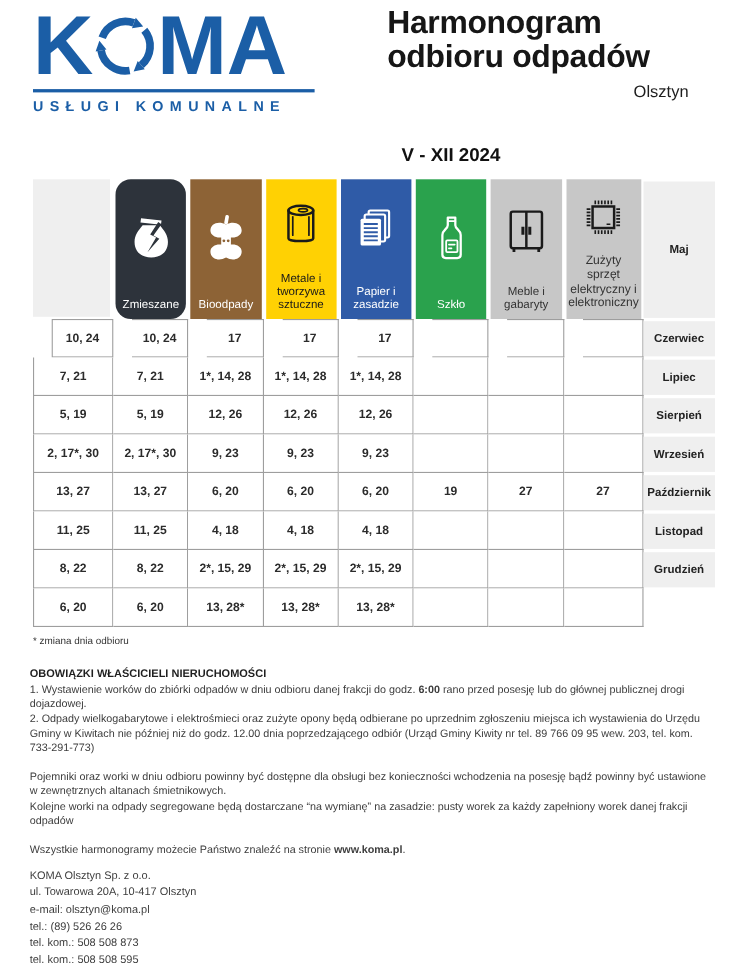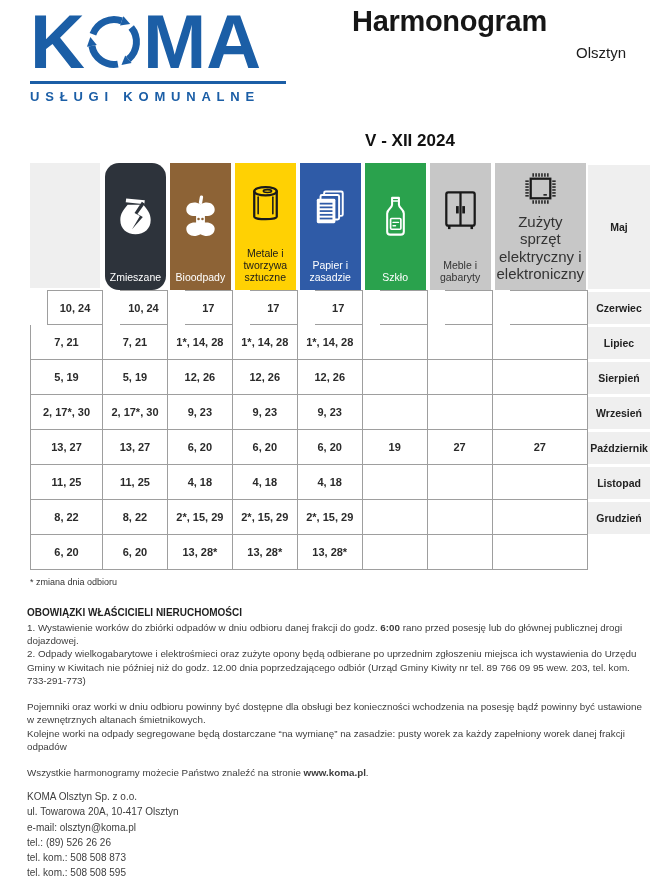--- a/index.html
+++ b/index.html
@@ -24,21 +24,21 @@
 
   
   .table-wrap{position:absolute;left:30px;top:163px;width:623px;}
   .sched-grid{display:grid;grid-template-columns:73px repeat(8,1fr);
               grid-template-rows:127px repeat(8,35px);}
   .corner{background:#efefef;margin:0 3px 2px 0;}
   .hcell{margin:0 2px;display:flex;flex-direction:column;align-items:center;}
   .hicon{flex:1;display:flex;align-items:center;justify-content:center;width:100%;}
   .hlabel{font-weight:normal;font-size:10.5px;text-align:center;line-height:1.15;
           padding:0 2px 7px 2px;}
-  .hlabel.small{font-size:15px;padding-bottom:8px;}
+  .hlabel.small{font-size:11px;padding-bottom:8px;}
   .mcell{background:#efefef;margin:1.5px 3px 1.5px 0;display:flex;align-items:center;
          justify-content:center;font-weight:bold;font-size:10.5px;color:#222;}
   .dcell{background:#fff;border-right:1px solid #9e9e9e;border-bottom:1px solid #9e9e9e;
          display:flex;align-items:center;justify-content:center;font-weight:bold;
          font-size:11px;color:#2b2b2b;}
   .dcell.c0{border-left:1px solid #9e9e9e;}
   .dcell.r0{border-top:1px solid #9e9e9e;margin-left:17px;}
   .footnote{font-size:9px;margin-top:7px;color:#333;}
 
   
@@ -74,20 +74,21 @@
         </svg>
       </span>
       <span>MA</span>
     </div>
     <div class="logo-rule"></div>
     <div class="logo-sub">USŁUGI KOMUNALNE</div>
   </div>
 
   <div class="title">
     <div class="title-line">Harmonogram</div>
+    <div class="title-line">odbioru odpadów</div>
     <div class="location">Olsztyn</div>
   </div>
 
   <div class="period">V - XII 2024</div>
 
   <div class="table-wrap">
     <div class="sched-grid">
         <div class="corner"></div>
         <div class="hcell" style="background: rgb(45, 51, 59); color: rgb(255, 255, 255); border-radius: 14px;">
           <div class="hicon">

